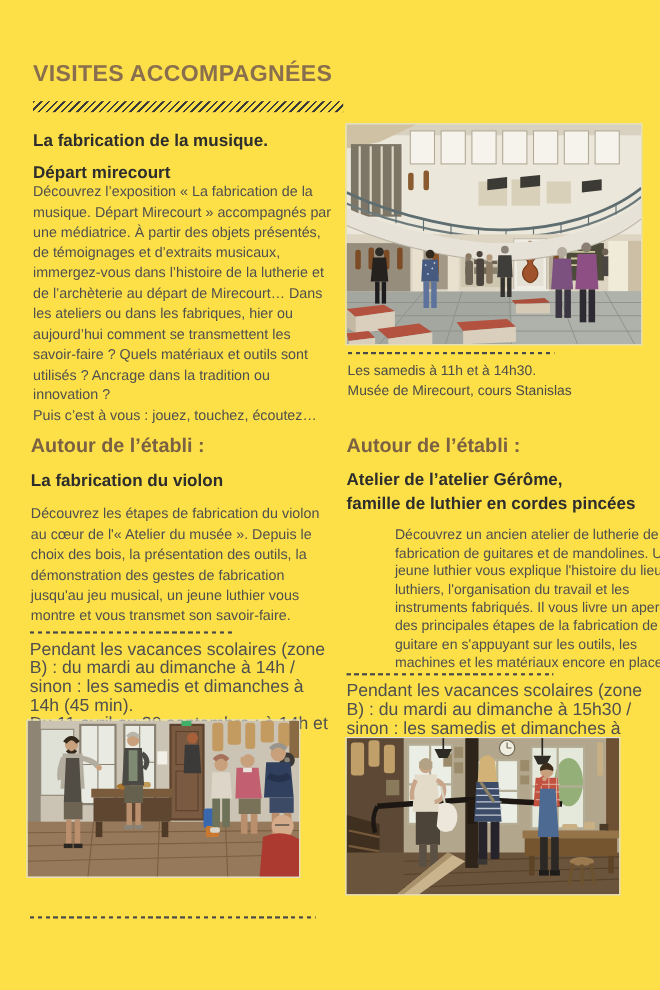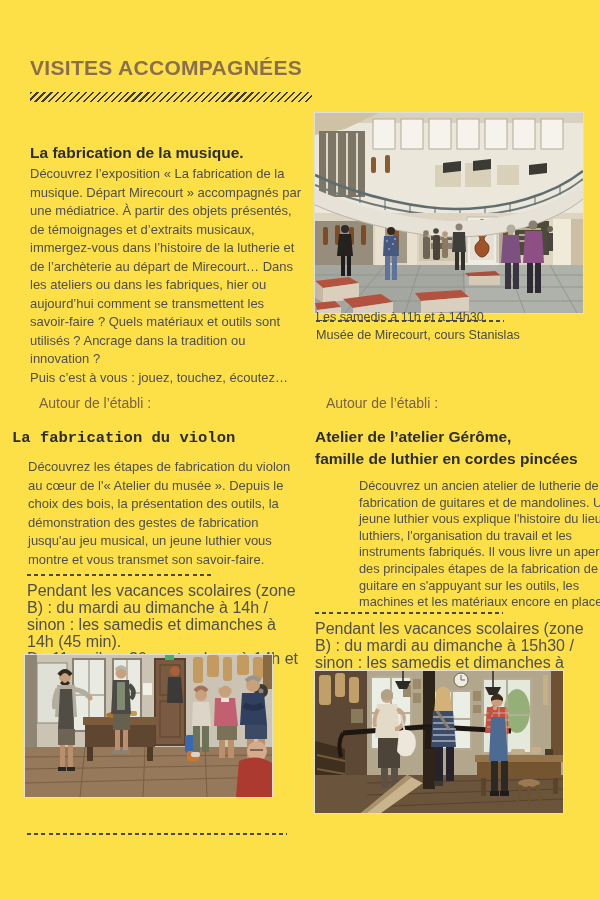--- a/index.html
+++ b/index.html
@@ -2,39 +2,40 @@
 <html><head>
 <meta charset="utf-8">
 <style>
   html,body{margin:0;padding:0;background:#ffffff;}
   .page{position:relative;width:600px;height:900px;background:#fde047;overflow:hidden;
         font-family:"Liberation Sans", sans-serif;color:#4f4f4f;}
   .abs{position:absolute;}
   .title{font-size:21px;font-weight:800;letter-spacing:.3px;color:#8a6f4f;}
   .slashes{height:10px;background:repeating-linear-gradient(135deg,#3a3a3a 0 1.6px,transparent 1.6px 4.9px);}
   .h2{font-size:15.5px;font-weight:800;color:#2d2d2d;}
-  .kicker{font-size:14px;font-weight:400;color:#7b6144;margin-left:11px;}
+  .kicker{font-size:18px;font-weight:700;color:#7b6144;}
   .body{font-size:13px;line-height:18.5px;color:#4f4f4f;}
   .body-tight{font-size:12.8px;line-height:16.6px;color:#4f4f4f;margin-left:44px;}
   .small{font-size:16px;line-height:17px;color:#4f4f4f;}
   .caption{font-size:12.6px;line-height:18px;color:#4a4a4a;}
   .dash{height:2px;background:repeating-linear-gradient(90deg,#4a4a4a 0 4px,transparent 4px 7.2px);}
   .photo{outline:1px solid #e0dfdb;display:block;}
   p{margin:0;}
 </style>
 </head>
 <body>
 
 <div class="page">
 
   <div class="abs title" style="left:30px;top:56px;">VISITES ACCOMPAGNÉES</div>
   <div class="abs slashes" style="left:30px;top:92px;width:282px;"></div>
 
-  <div class="abs h2" style="left:30px;top:114px;line-height:29px;width:290px;margin-top:24px;">
+  <div class="abs h2" style="left:30px;top:114px;line-height:29px;width:290px;">
     <div>La fabrication de la musique.</div>
+    <div>Départ mirecourt</div>
   </div>
   <div class="abs body" style="left:30px;top:165px;width:276px;">
     <p>Découvrez l’exposition « La fabrication de la musique. Départ Mirecourt » accompagnés par une médiatrice. À partir des objets présentés, de témoignages et d’extraits musicaux, immergez-vous dans l’histoire de la lutherie et de l’archèterie au départ de Mirecourt… Dans les ateliers ou dans les fabriques, hier ou aujourd’hui comment se transmettent les savoir-faire ? Quels matériaux et outils sont utilisés ? Ancrage dans la tradition ou innovation ?</p>
     <p>Puis c’est à vous : jouez, touchez, écoutez…</p>
   </div>
 
   <div class="abs photo" style="left:315px;top:113px;width:268px;height:200px;">
     <svg width="268" height="200" viewBox="0 0 268 200">
       <rect width="268" height="110" fill="#ebe7db"></rect>
       <rect width="268" height="10" fill="#d8d1bf"></rect>
@@ -179,27 +180,27 @@
       <polygon points="38,195 78,189 78,200 38,200" fill="#d9cfbc"></polygon>
       <polygon points="0,190 20,188 26,194 2,197" fill="#b3523e"></polygon>
       <polygon points="2,197 26,194 26,200 2,200" fill="#d9cfbc"></polygon>
       <polygon points="100,180 146,177 154,184 106,188" fill="#b3523e"></polygon>
       <polygon points="106,188 154,184 154,198 106,200" fill="#d9cfbc"></polygon>
       <polygon points="150,160 180,158 185,162 154,164" fill="#aa4f3c"></polygon>
       <rect x="154" y="163" width="31" height="9" fill="#d5cab6"></rect>
     </svg>
   </div>
   <div class="abs dash" style="left:316px;top:320px;width:188px;"></div>
-  <div class="abs caption" style="left:316px;top:308px;width:260px;">
+  <div class="abs caption" style="left:316px;top:328px;width:260px;">
     <div>Les samedis à 11h et à 14h30.</div>
     <div>Musée de Mirecourt, cours Stanislas</div>
   </div>
 
   <div class="abs kicker" style="left:28px;top:395px;">Autour de l’établi :</div>
-  <div class="abs h2" style="left:12px;top:429px;font-family:Liberation Mono, monospace;">La fabrication du violon</div>
+  <div class="abs h2" style="left:28px;top:429px;">La fabrication du violon</div>
   <div class="abs body" style="left:28px;top:458px;width:272px;">Découvrez les étapes de fabrication du violon au cœur de l'« Atelier du musée ». Depuis le choix des bois, la présentation des outils, la démonstration des gestes de fabrication jusqu'au jeu musical, un jeune luthier vous montre et vous transmet son savoir-faire.</div>
   <div class="abs dash" style="left:27px;top:574px;width:186px;"></div>
   <div class="abs small" style="left:27px;top:582px;width:272px;">
     <p>Pendant les vacances scolaires (zone B) : du mardi au dimanche à 14h / sinon : les samedis et dimanches à 14h (45 min).</p>
     <p>Du 11 avril au 20 septembre : à 14h et 17h.</p>
   </div>
 
   <div class="abs photo" style="left:25px;top:655px;width:247px;height:142px;">
     <svg width="247" height="142" viewBox="0 0 247 142">
       <rect width="247" height="142" fill="#cbc4b4"></rect>

